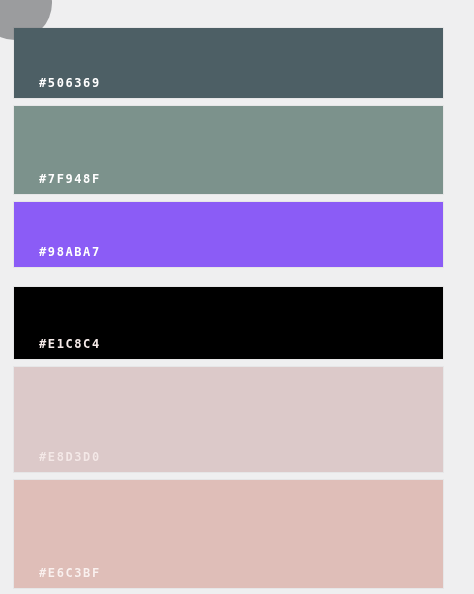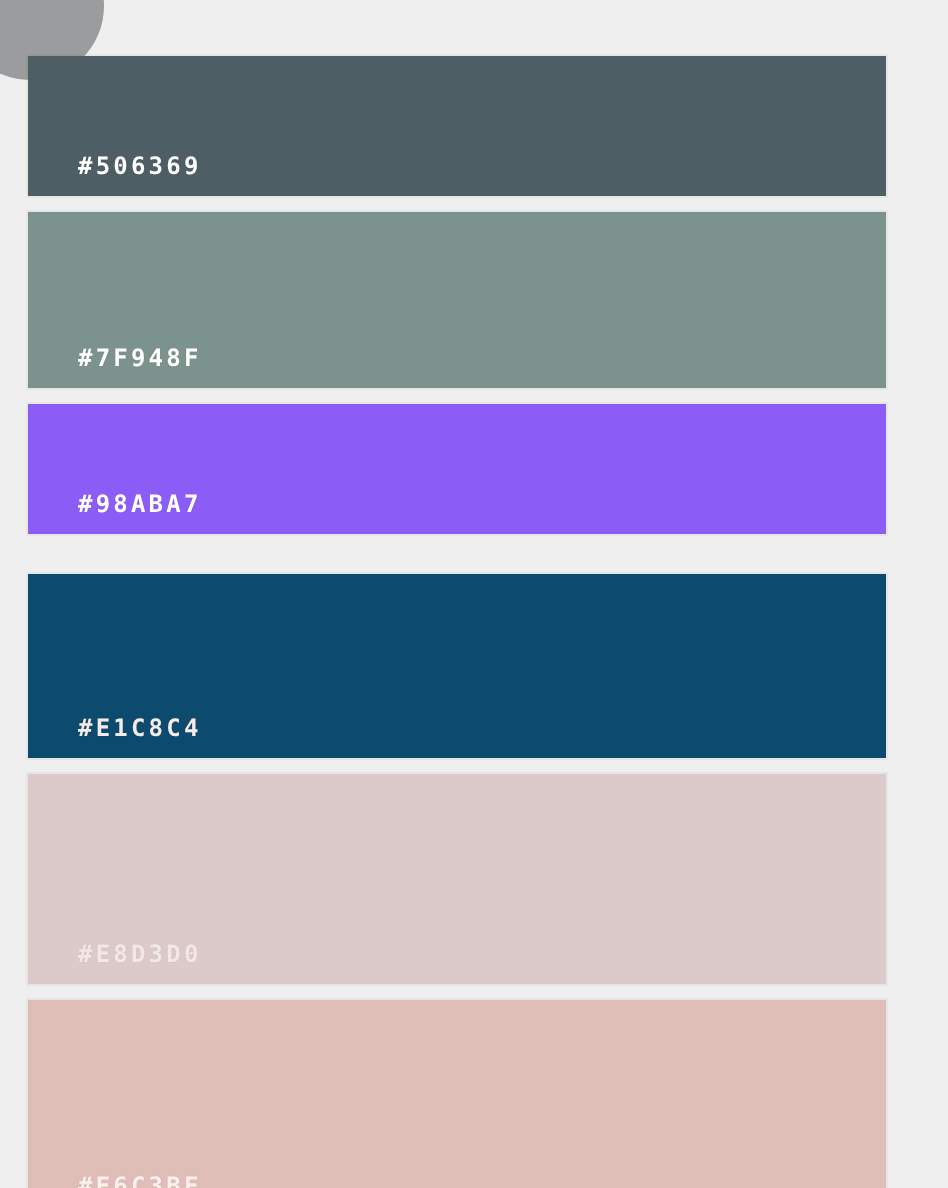--- a/index.html
+++ b/index.html
@@ -72,21 +72,21 @@
   <div id="swatch-list">
       <div class="swatch" style="background: rgb(77, 95, 101); height: 70px;">
         <span class="swatch-label" style="color: rgb(255, 255, 255);">#506369</span>
       </div>
       <div class="swatch" style="background: rgb(124, 146, 140); height: 88px;">
         <span class="swatch-label" style="color: rgb(255, 255, 255);">#7F948F</span>
       </div>
       <div class="swatch" style="background: #8b5cf6; height: 65px;">
         <span class="swatch-label" style="color: rgb(255, 255, 255);">#98ABA7</span>
       </div>
-      <div class="swatch" style="background: #0c4a6e; height: 92px; margin-top: 20px;">
+      <div class="swatch" style="background: #000000; height: 72px; margin-top: 20px;">
         <span class="swatch-label" style="color: rgb(246, 235, 233);">#E1C8C4</span>
       </div>
       <div class="swatch" style="background: rgb(220, 201, 201); height: 105px;">
         <span class="swatch-label" style="color: rgb(244, 232, 231);">#E8D3D0</span>
       </div>
       <div class="swatch" style="background: rgb(223, 190, 184); height: 108px;">
         <span class="swatch-label" style="color: rgb(250, 240, 238);">#E6C3BF</span>
       </div>
     </div>
 

